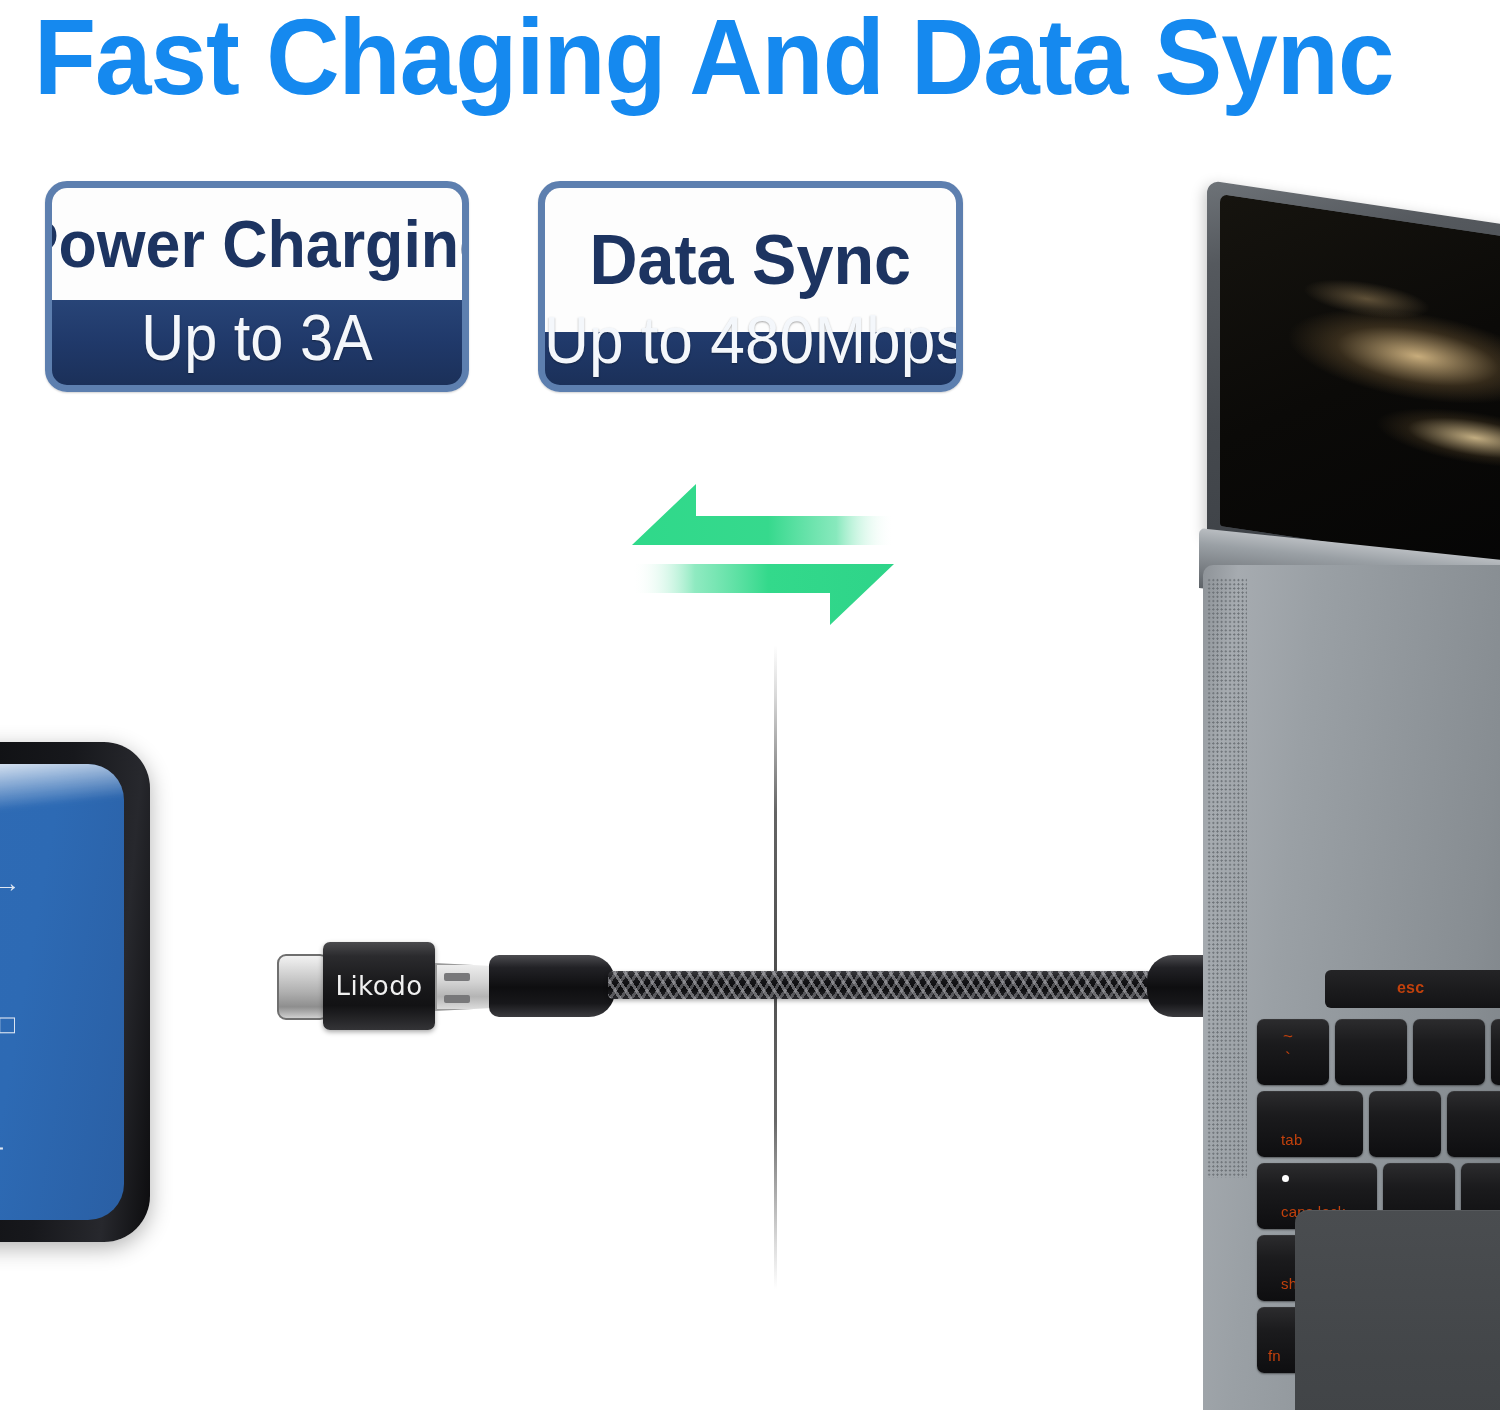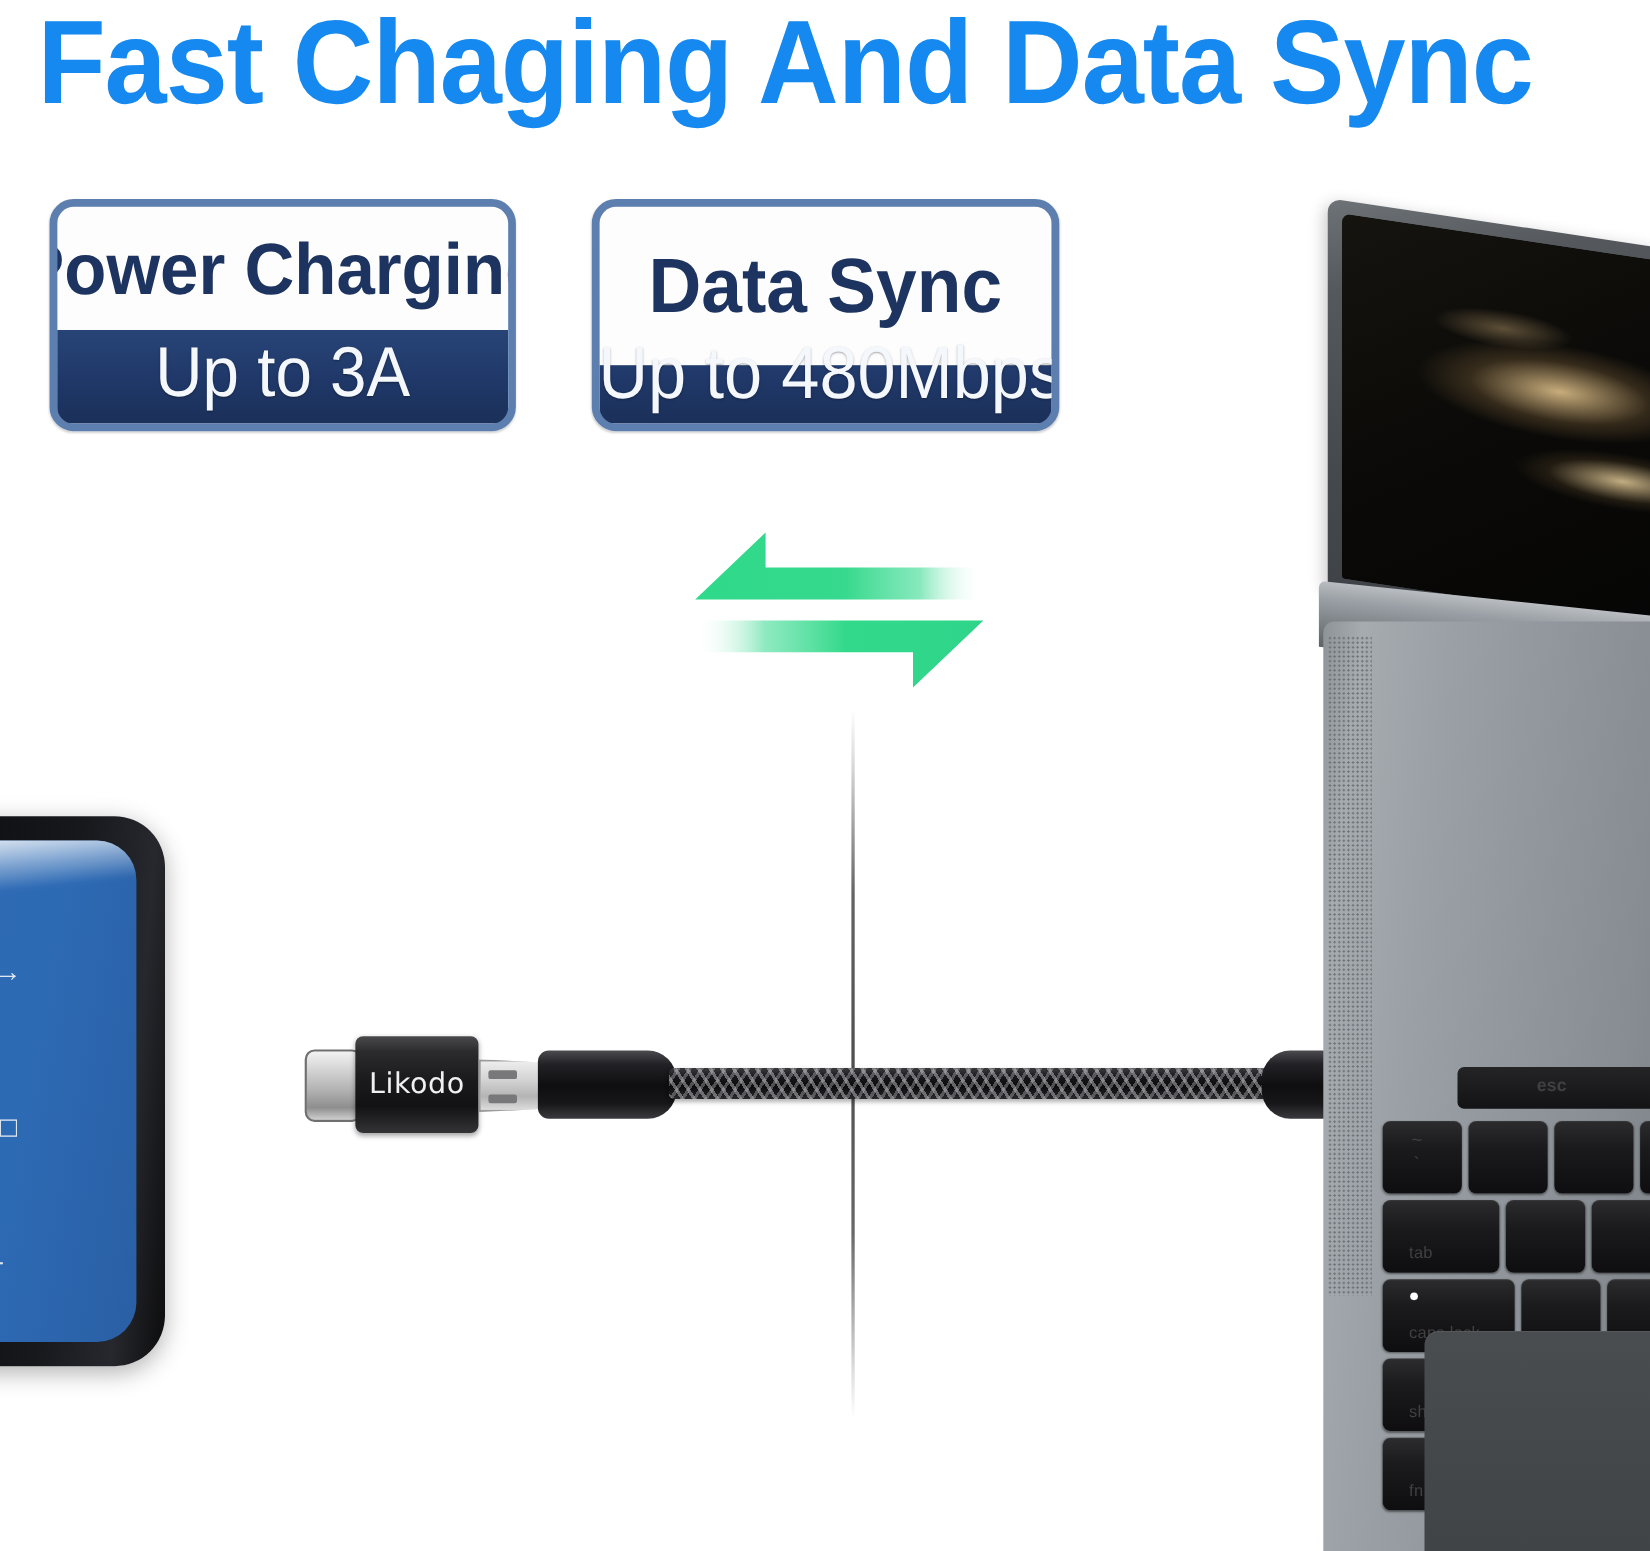--- a/index.html
+++ b/index.html
@@ -174,21 +174,21 @@
     opacity:.92;
   }
   #keyboard { position:absolute; left:70px; top:395px; width:300px; height:460px; }
   .key {
     position:absolute;
     background:linear-gradient(180deg,#2c2c2e 0%,#1b1b1d 36%,#0e0e10 100%);
     border-radius:7px;
     box-shadow:0 1px 2px rgba(0,0,0,.45), inset 0 1px 0 rgba(255,255,255,.05);
   }
   .key-label {
-    position:absolute; color:#404040; font-size:15px; font-weight:400;
+    position:absolute; color:#c2410c; font-size:15px; font-weight:400;
     font-family:"Liberation Sans",sans-serif; letter-spacing:.2px;
   }
   #touchbar {
     position:absolute; left:70px; top:395px; width:300px; height:38px;
     background:linear-gradient(180deg,#242426,#131315);
     border-radius:6px;
   }
   #trackpad {
     position:absolute; left:110px; top:1030px; width:255px; height:370px;
     background:linear-gradient(180deg,#4a4d50 0%,#434649 40%,#3c3f42 100%);
@@ -311,21 +311,21 @@
     <div style="position:absolute; left:27px; top:600px; width:7px; height:7px; border-radius:50%; background:#fff;"></div>
     <div class="key" style="left:128px; top:588px; width:72px; height:66px;"></div>
     <div class="key" style="left:206px; top:588px; width:72px; height:66px;"></div>
 
     <div class="key" style="left:2px; top:660px; width:142px; height:66px;"></div>
     <span class="key-label" style="left:26px; top:700px;">shift</span>
     <div class="key" style="left:150px; top:660px; width:72px; height:66px;"></div>
     <div class="key" style="left:228px; top:660px; width:72px; height:66px;"></div>
 
     <div class="key" style="left:2px; top:732px; width:76px; height:66px;"></div>
-    <span class="key-label" style="left:26px; top:772px;">fn</span>
+    <span class="key-label" style="left:13px; top:772px;">fn</span>
     <div class="key" style="left:84px; top:732px; width:82px; height:66px;"></div>
     <span class="key-label" style="left:108px; top:772px;">c</span>
     <div class="key" style="left:172px; top:732px; width:82px; height:66px;"></div>
 
   </div>
 
   <div id="trackpad"></div>
 </div>
 
 </body></html>

